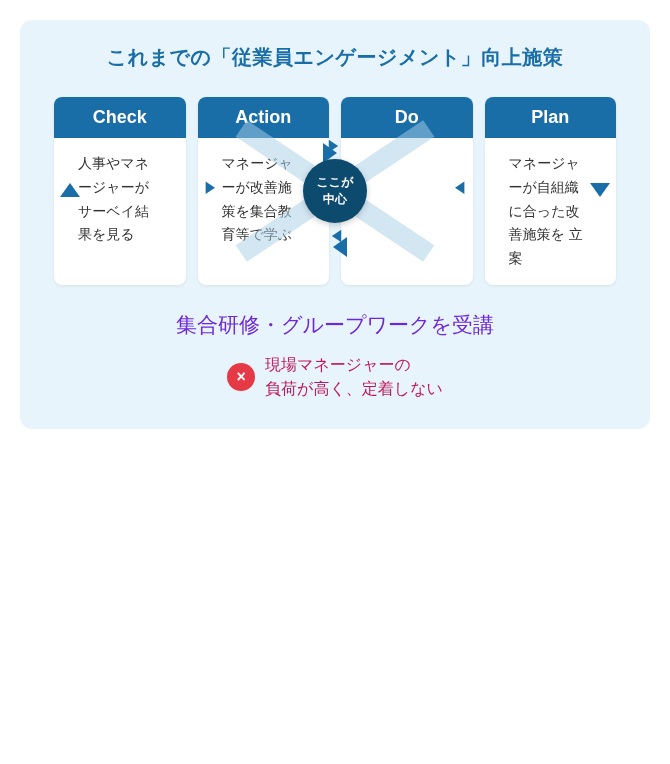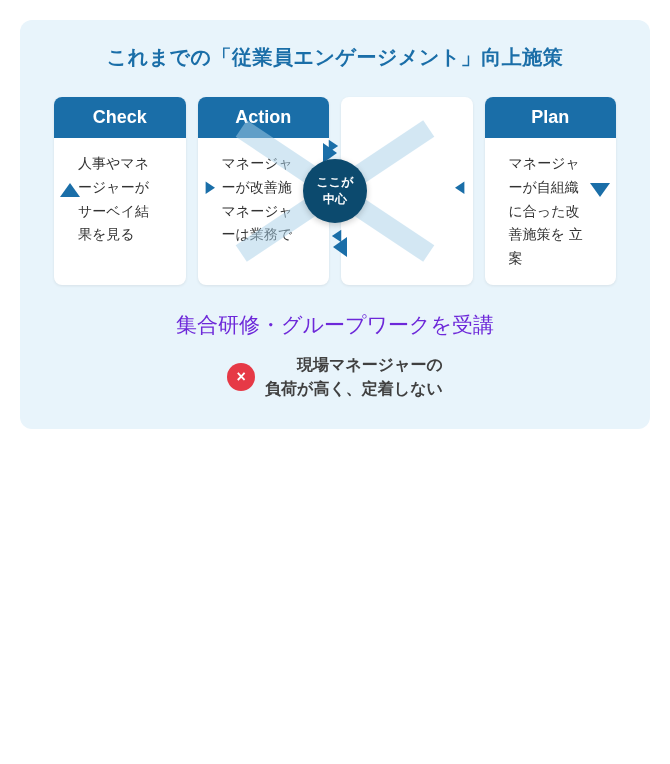--- a/index.html
+++ b/index.html
@@ -127,47 +127,48 @@
       display: flex;
       align-items: center;
       justify-content: center;
       font-size: 16px;
       font-weight: bold;
       flex-shrink: 0;
     }
 
     .problem-text {
       font-size: 16px;
-      font-weight: bold;
-      color: #404040;
-      text-align: right;
+      font-weight: normal;
+      color: #be185d;
+      text-align: left;
       line-height: 1.5;
     }
   </style>
 </head>
 <body>
 
 <div class="container">
   <div class="main-title">これまでの「従業員エンゲージメント」向上施策</div>
 
   <div class="pdca-grid">
 
     <div class="quadrant">
       <div class="quadrant-header">Check</div>
       <div class="quadrant-body">人事やマネージャーが
 サーベイ結果を見る</div>
     </div>
 
     <div class="quadrant">
       <div class="quadrant-header">Action</div>
       <div class="quadrant-body">マネージャーが改善施
-マネージャーは業務で</div>
-    </div>
-
-    <div class="quadrant">
+策を集合教育等で学ぶ</div>
+    </div>
+
+    <div class="quadrant">
+      <div class="quadrant-header">Do</div>
     </div>
 
     <div class="quadrant">
       <div class="quadrant-header">Plan</div>
       <div class="quadrant-body">マネージャーが自組織
 に合った改善施策を
 立案</div>
     </div>
 
     <div class="arrows-container">

